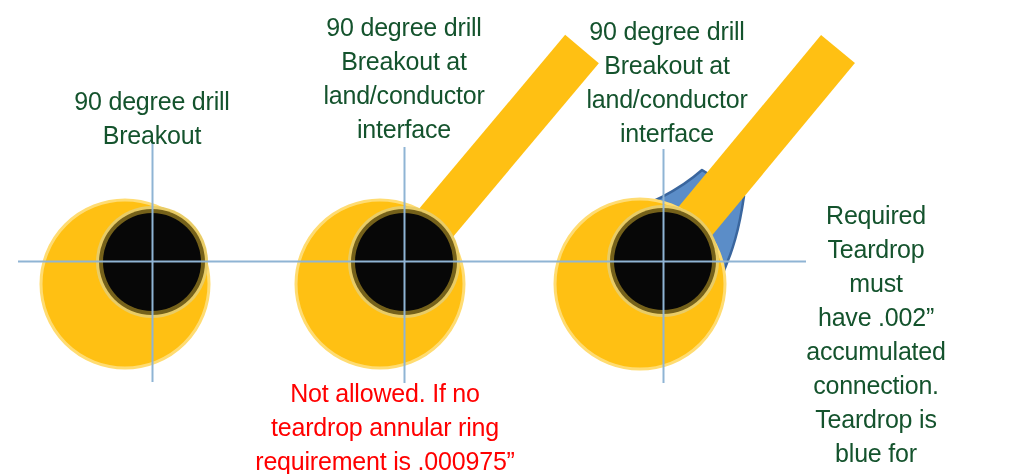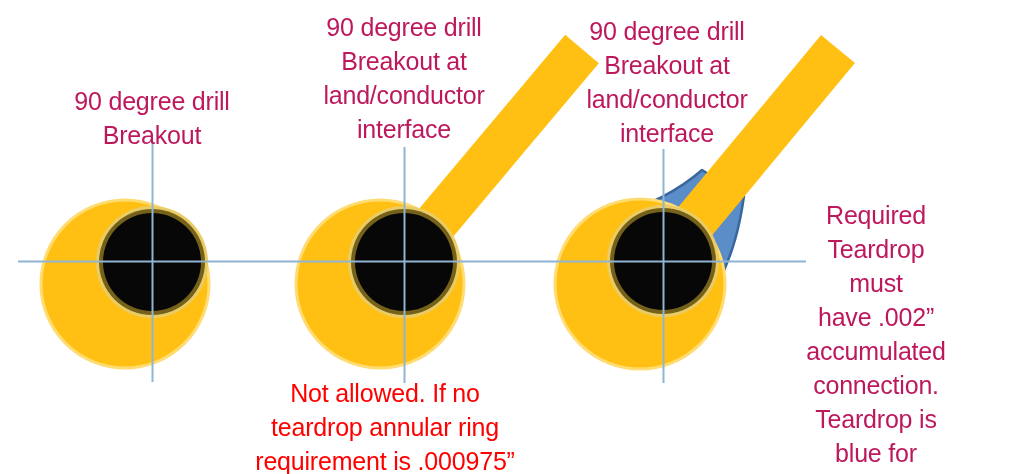--- a/index.html
+++ b/index.html
@@ -12,21 +12,21 @@
     font-family: "Liberation Sans", sans-serif;
   }
   .canvas svg { position: absolute; left: 0; top: 0; }
   .caption {
     position: absolute;
     transform: translateX(-50%);
     text-align: center;
     white-space: pre-line;
     font-size: 25px;
     line-height: 34px;
-    color: #be185d;
+    color: #14532d;
     letter-spacing: -0.2px;
   }
   .warning { color: #FF0000; }
 </style>
 </head>
 <body>
 
 <div class="canvas">
 
   <svg width="1024" height="474" viewBox="0 0 1024 474">

